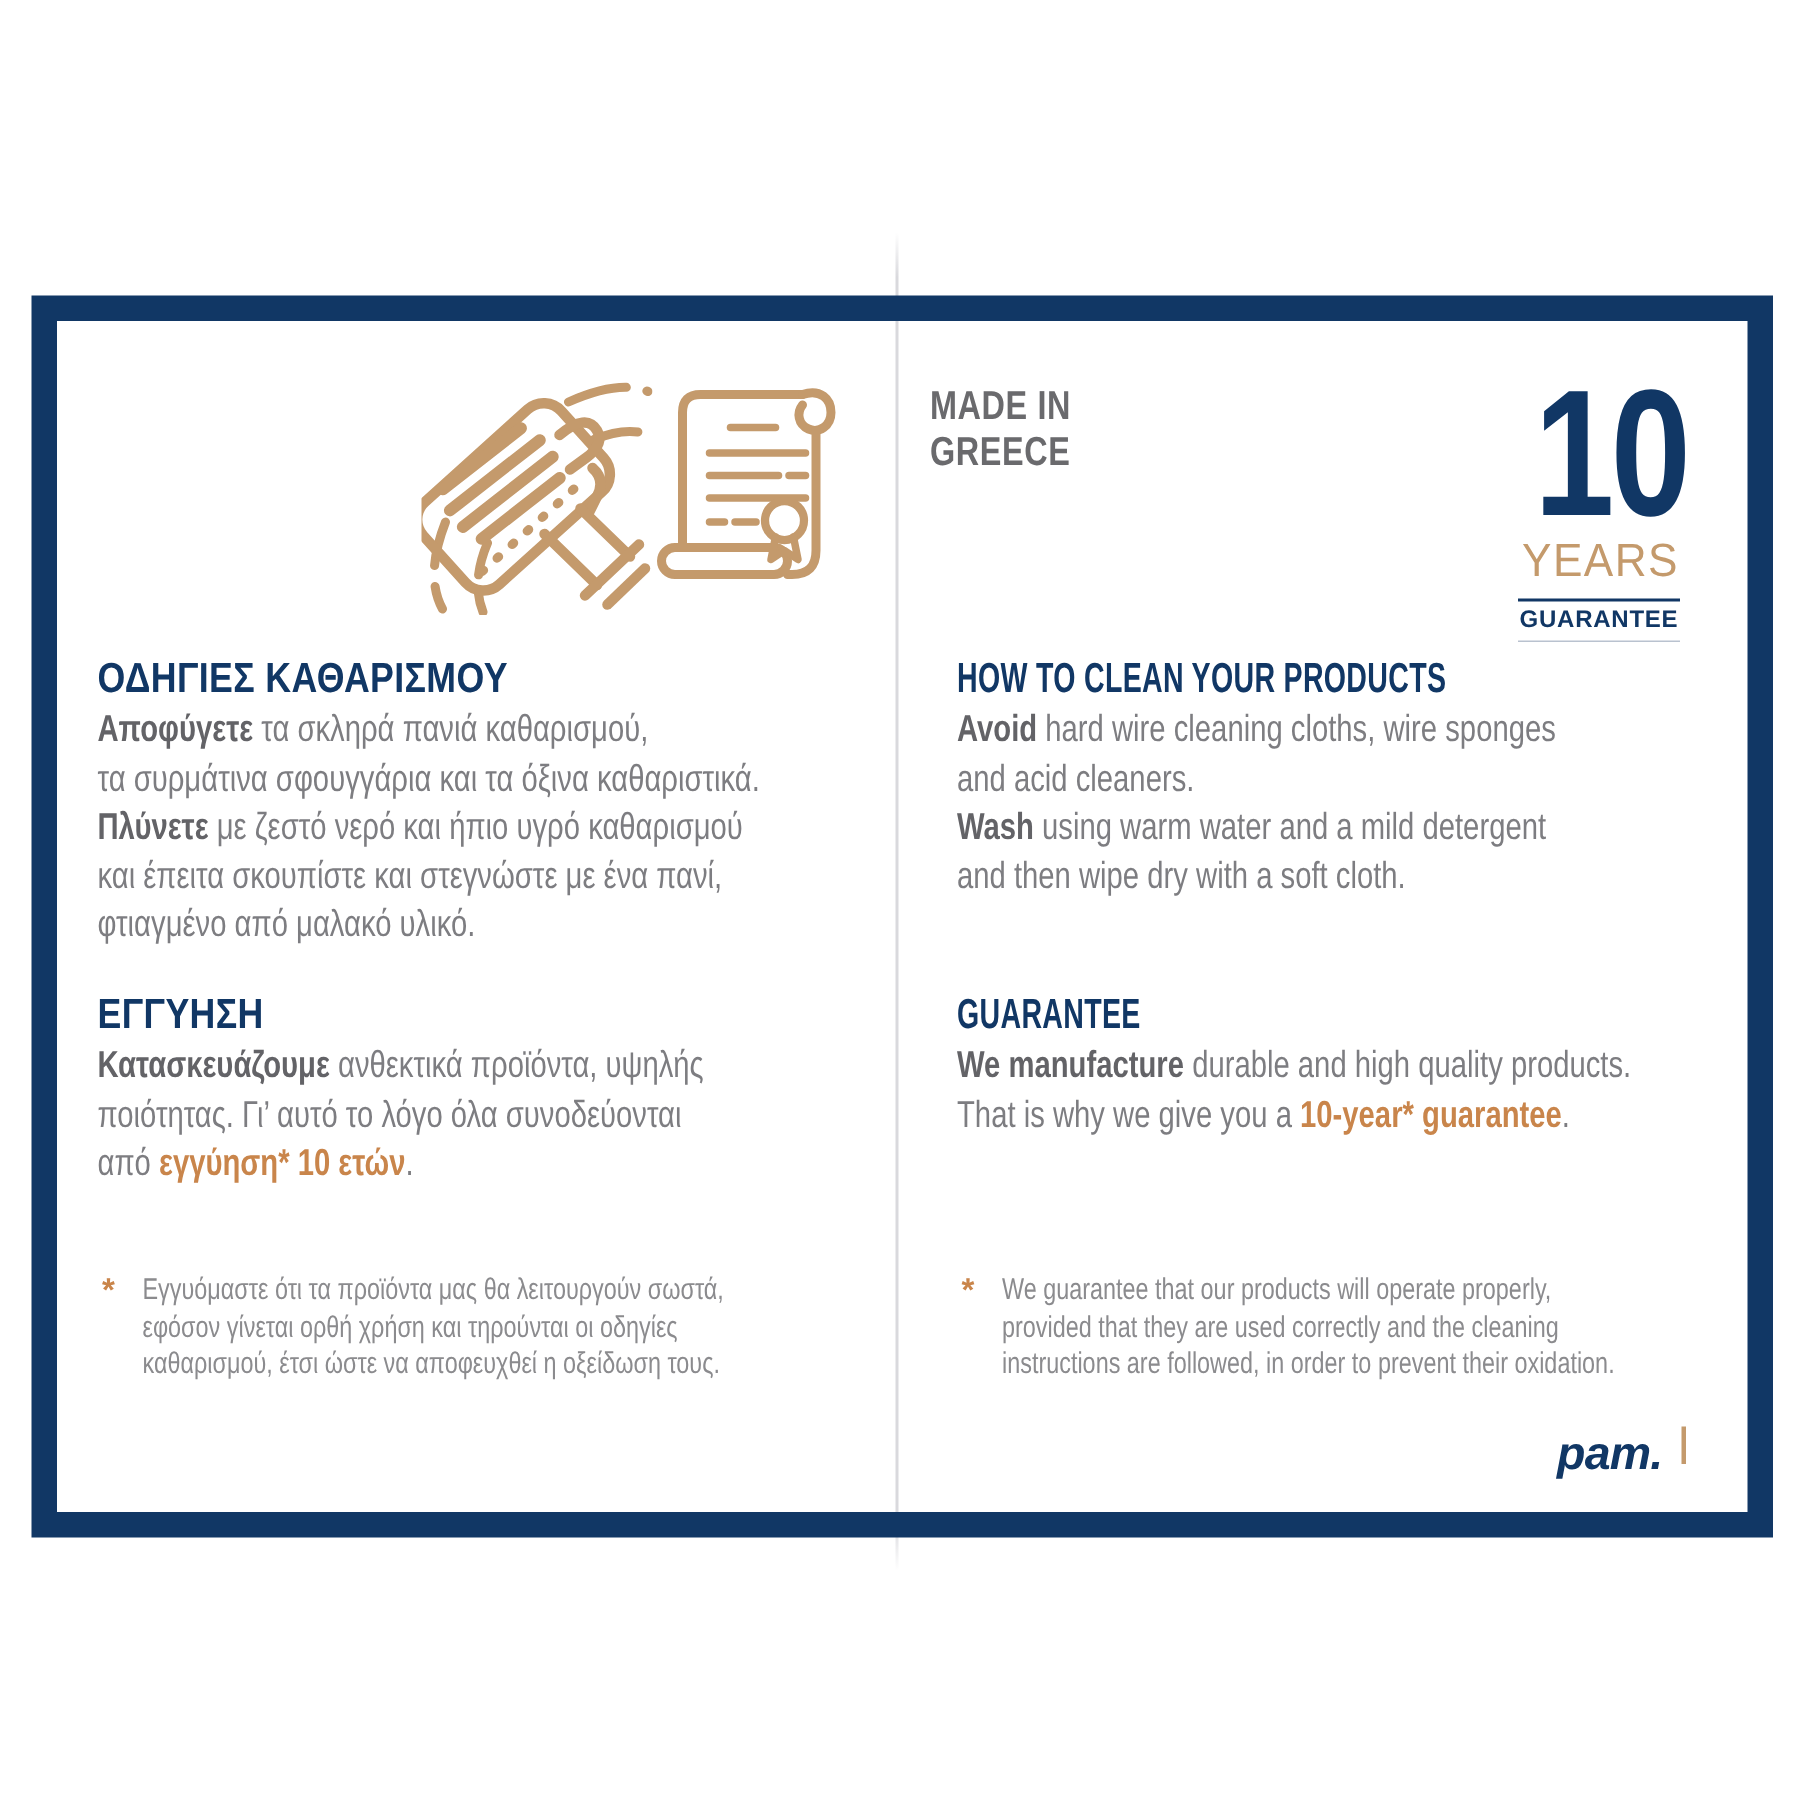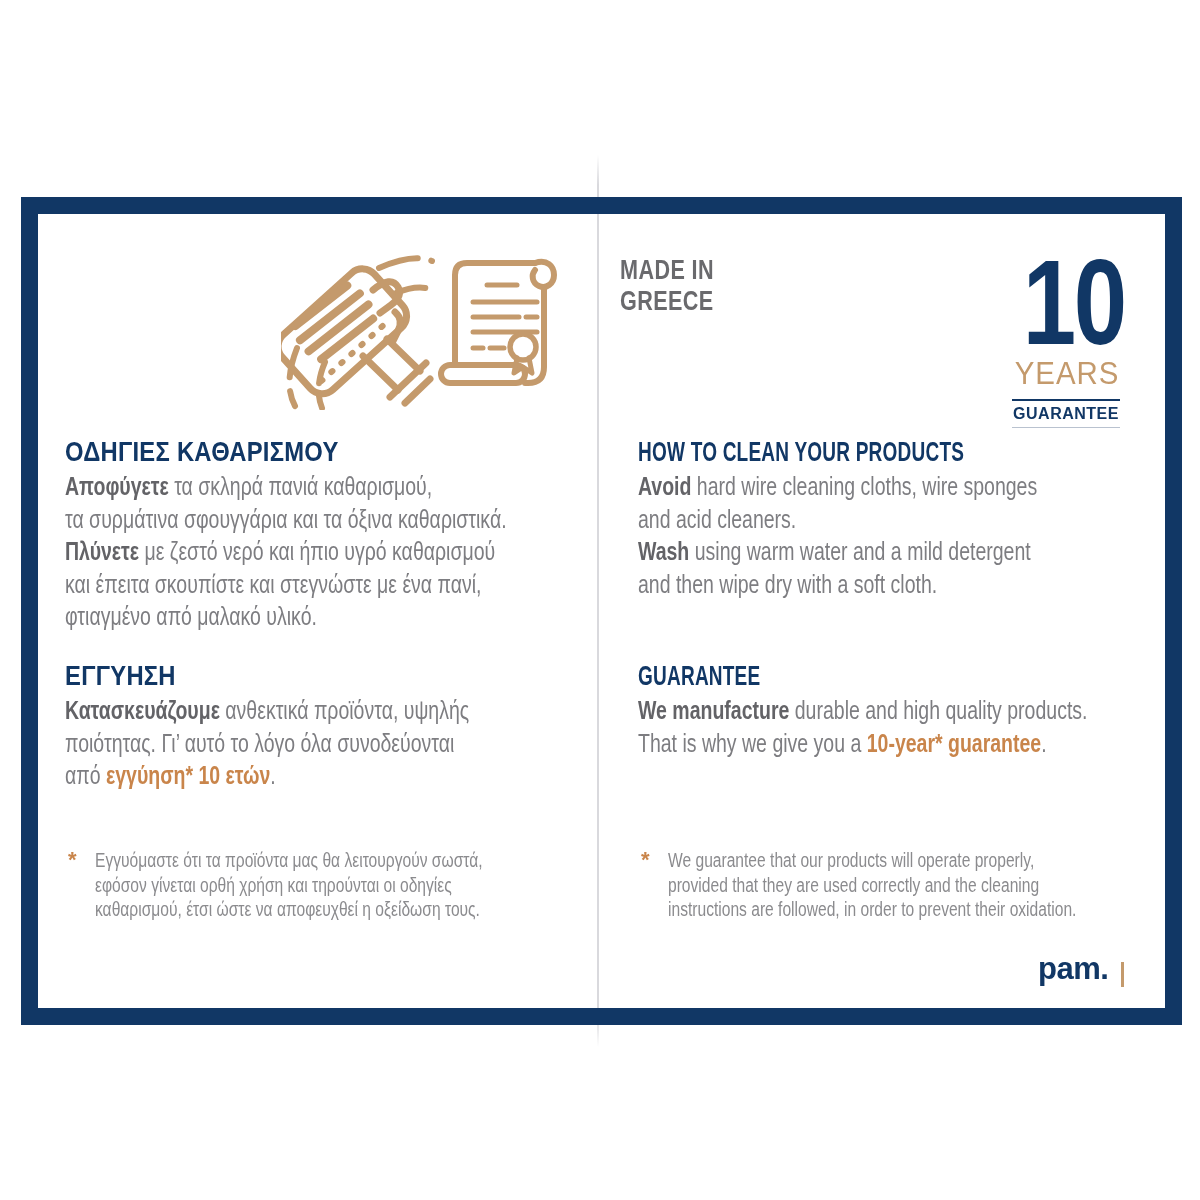--- a/index.html
+++ b/index.html
@@ -33,21 +33,21 @@
     letter-spacing:.5px;transform:scaleX(.8);transform-origin:left top;white-space:nowrap;}
   .badge{left:1012px;top:250px;width:108px;text-align:center;}
   .badge-num{font-weight:bold;font-size:120px;line-height:104px;color:var(--navy);
     letter-spacing:-3px;transform:scaleX(.8);transform-origin:center top;}
   .badge-years{margin-top:2px;font-size:31px;letter-spacing:1px;color:var(--tan);
     transform:scaleX(.95);transform-origin:center top;white-space:nowrap;}
   .badge-rule{margin-top:7px;border-top:2px solid var(--navy);}
   .badge-guarantee{margin-top:4px;font-size:16px;font-weight:bold;letter-spacing:.5px;
     color:var(--navy);white-space:nowrap;}
   .badge-rule2{margin-top:4px;border-top:1px solid #b9c2cf;}
-  .logo{left:1038px;top:951px;display:flex;align-items:flex-end;}
+  .logo{left:1038px;top:951px;display:flex;align-items:flex-start;font-style:italic;}
   .logo-text{font-weight:bold;font-size:31px;color:var(--navy);letter-spacing:-.5px;}
   .logo-bar{width:3px;height:25px;background:var(--tan);margin-left:13px;}
 </style>
 </head>
 <body style="--navy: #113765; --tan: #c49a6c; --orange: #c9854b; --body_gray: #7d7d81; --footnote_gray: #8b8b8e; --made_gray: #6a6a6d;">
 
 <div class="abs fold"></div>
 
 <div class="abs frame"></div>
 

